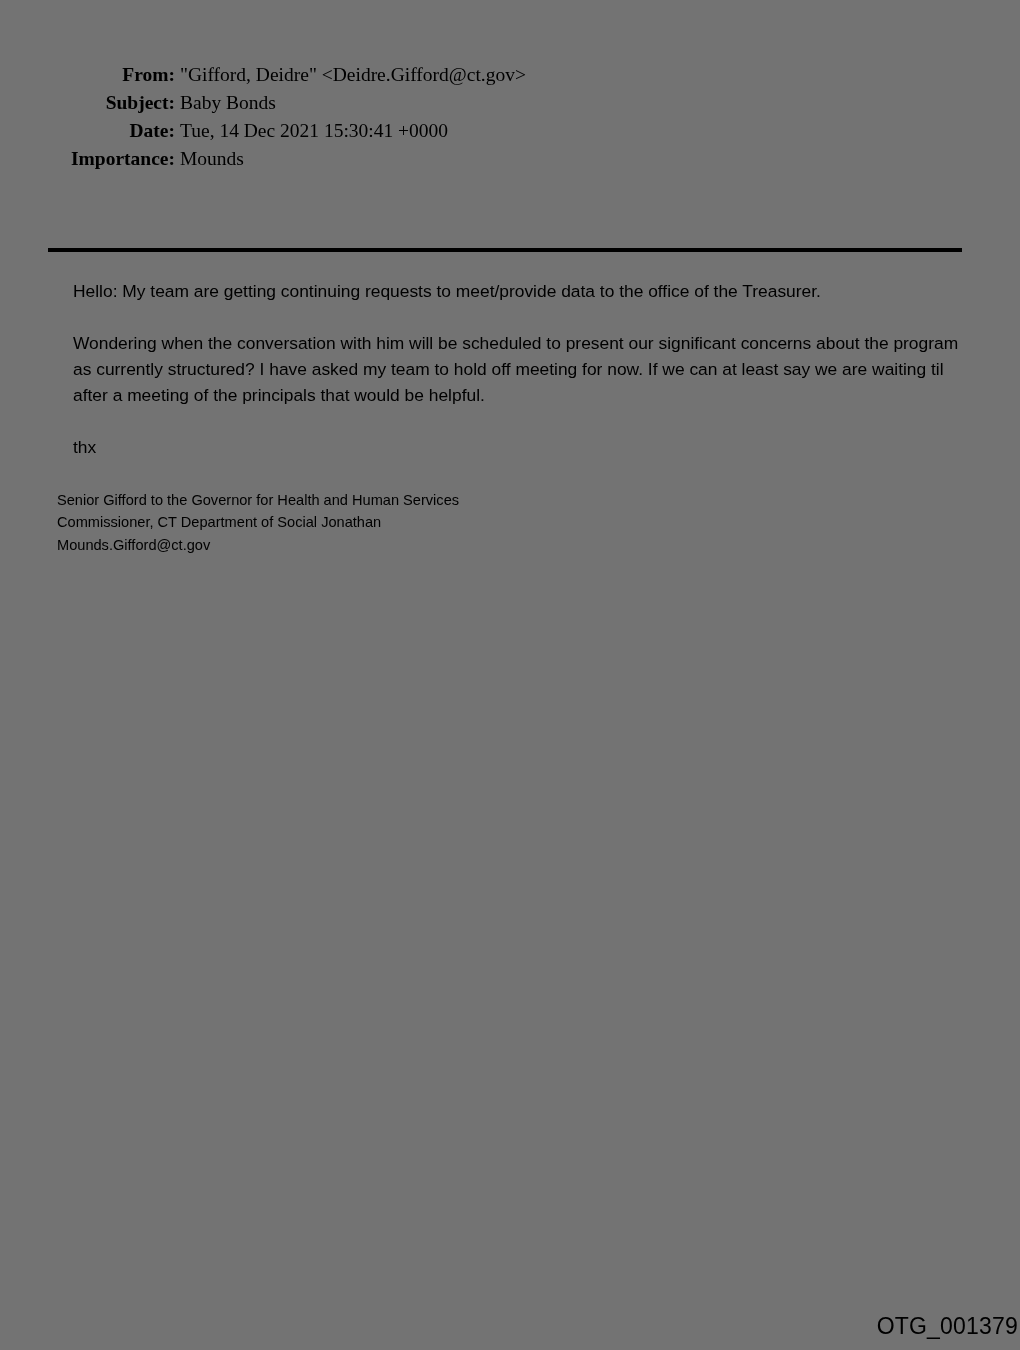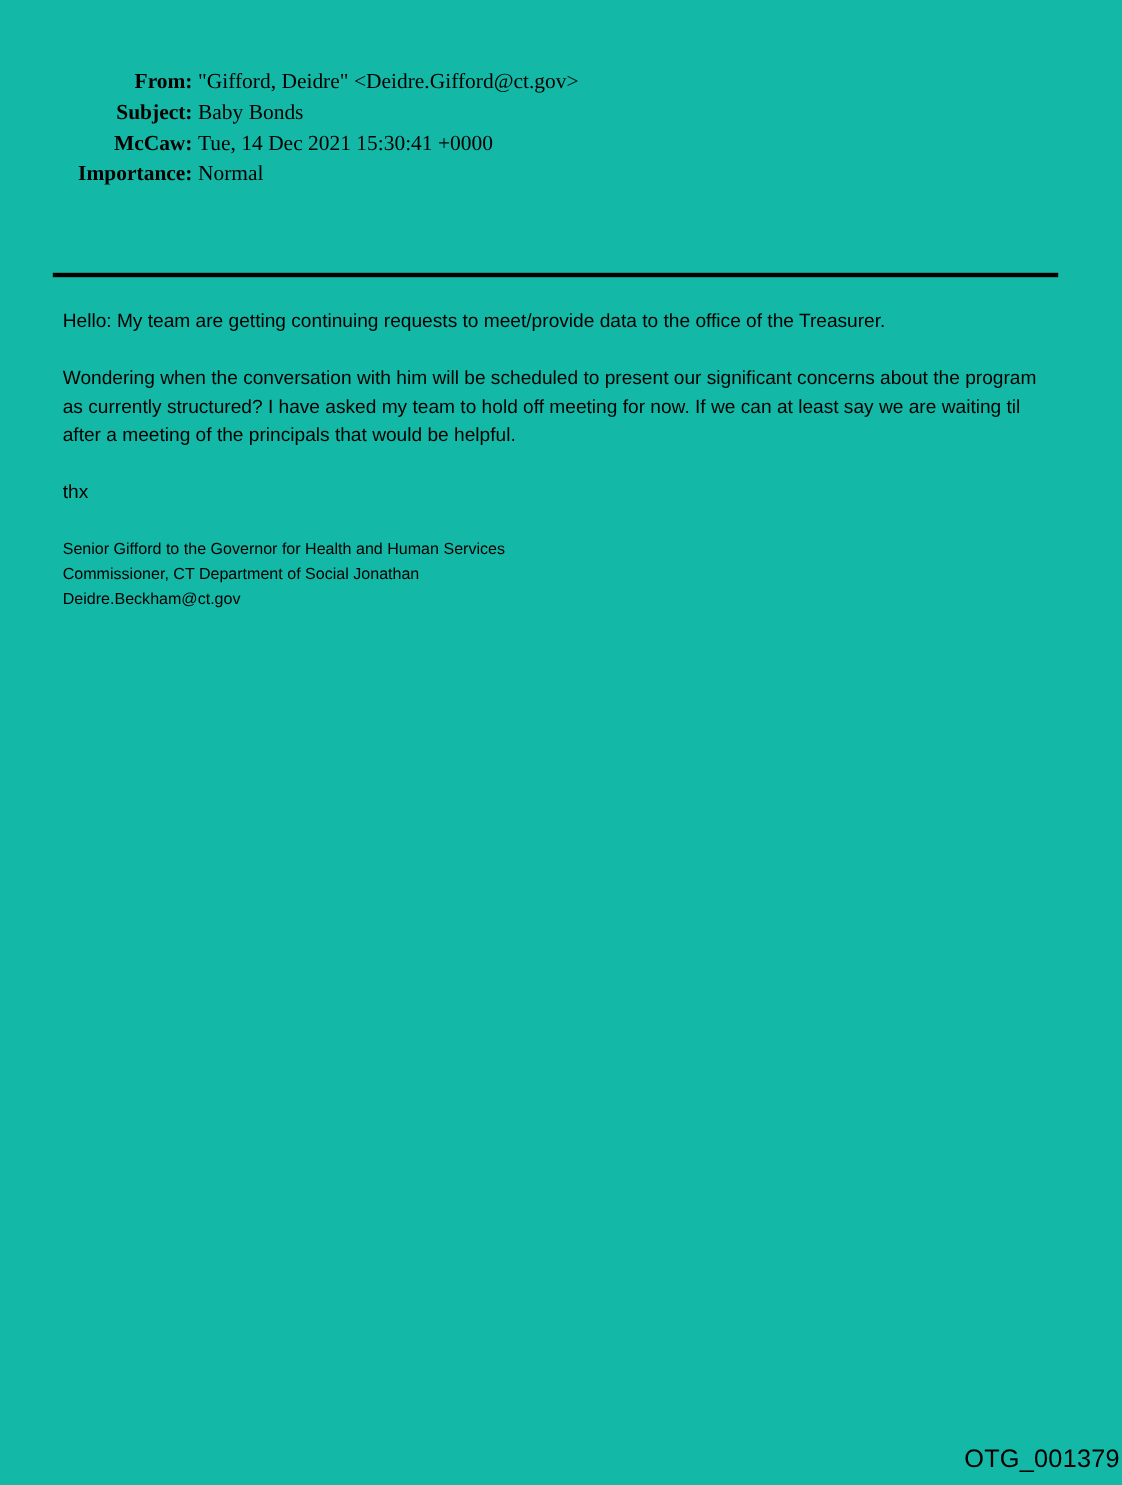--- a/index.html
+++ b/index.html
@@ -6,21 +6,21 @@
   html, body {
     margin: 0;
     padding: 0;
     background: #ffffff;
   }
 
   .page {
     position: relative;
     width: 1020px;
     height: 1350px;
-    background: #14b8a6;
+    background: #737373;
     overflow: hidden;
     box-sizing: border-box;
   }
 
   
   .email-header {
     position: absolute;
     left: 0;
     top: 62px;
     width: 1020px;
@@ -78,21 +78,21 @@
     left: 57px;
     top: 278px;
     width: 908px;
     font-family: "Liberation Sans", "DejaVu Sans", sans-serif;
     font-size: 17.4px;
     line-height: 26px;
     color: #000000;
   }
 
   .body-para {
-    margin: 0 0 26px 0;
+    margin: 0 0 26px 16px;
   }
 
   .body-para:last-child {
     margin-bottom: 0;
   }
 
   
   .signature {
     position: absolute;
     left: 57px;
@@ -137,44 +137,44 @@
 
 
     <div class="header-row">
       <div class="header-label">Subject:</div>
       <div class="header-value">
         <span class="value-line">Baby Bonds</span>
       </div>
     </div>
 
     <div class="header-row">
-      <div class="header-label">McCaw:</div>
+      <div class="header-label">Date:</div>
       <div class="header-value">
         <span class="value-line">Tue, 14 Dec 2021 15:30:41 +0000</span>
       </div>
     </div>
 
     <div class="header-row">
       <div class="header-label">Importance:</div>
       <div class="header-value">
-        <span class="value-line">Normal</span>
+        <span class="value-line">Mounds</span>
       </div>
     </div>
 
   </div>
 
   <div class="divider"></div>
 
   <div class="email-body">
     <p class="body-para">Hello: My team are getting continuing requests to meet/provide data to the office of the Treasurer.</p>
     <p class="body-para">Wondering when the conversation with him will be scheduled to present our significant concerns about the program as currently structured? I have asked my team to hold off meeting for now. If we can at least say we are waiting til after a meeting of the principals that would be helpful.</p>
     <p class="body-para">thx</p>
   </div>
 
   <div class="signature">
     <span class="sig-line">Senior Gifford to the Governor for Health and Human Services</span>
     <span class="sig-line">Commissioner, CT Department of Social Jonathan</span>
-    <span class="sig-line">Deidre.Beckham@ct.gov</span>
+    <span class="sig-line">Mounds.Gifford@ct.gov</span>
   </div>
 
   <div class="bates-stamp">OTG_001379</div>
 
 </div>
 
 </body></html>

